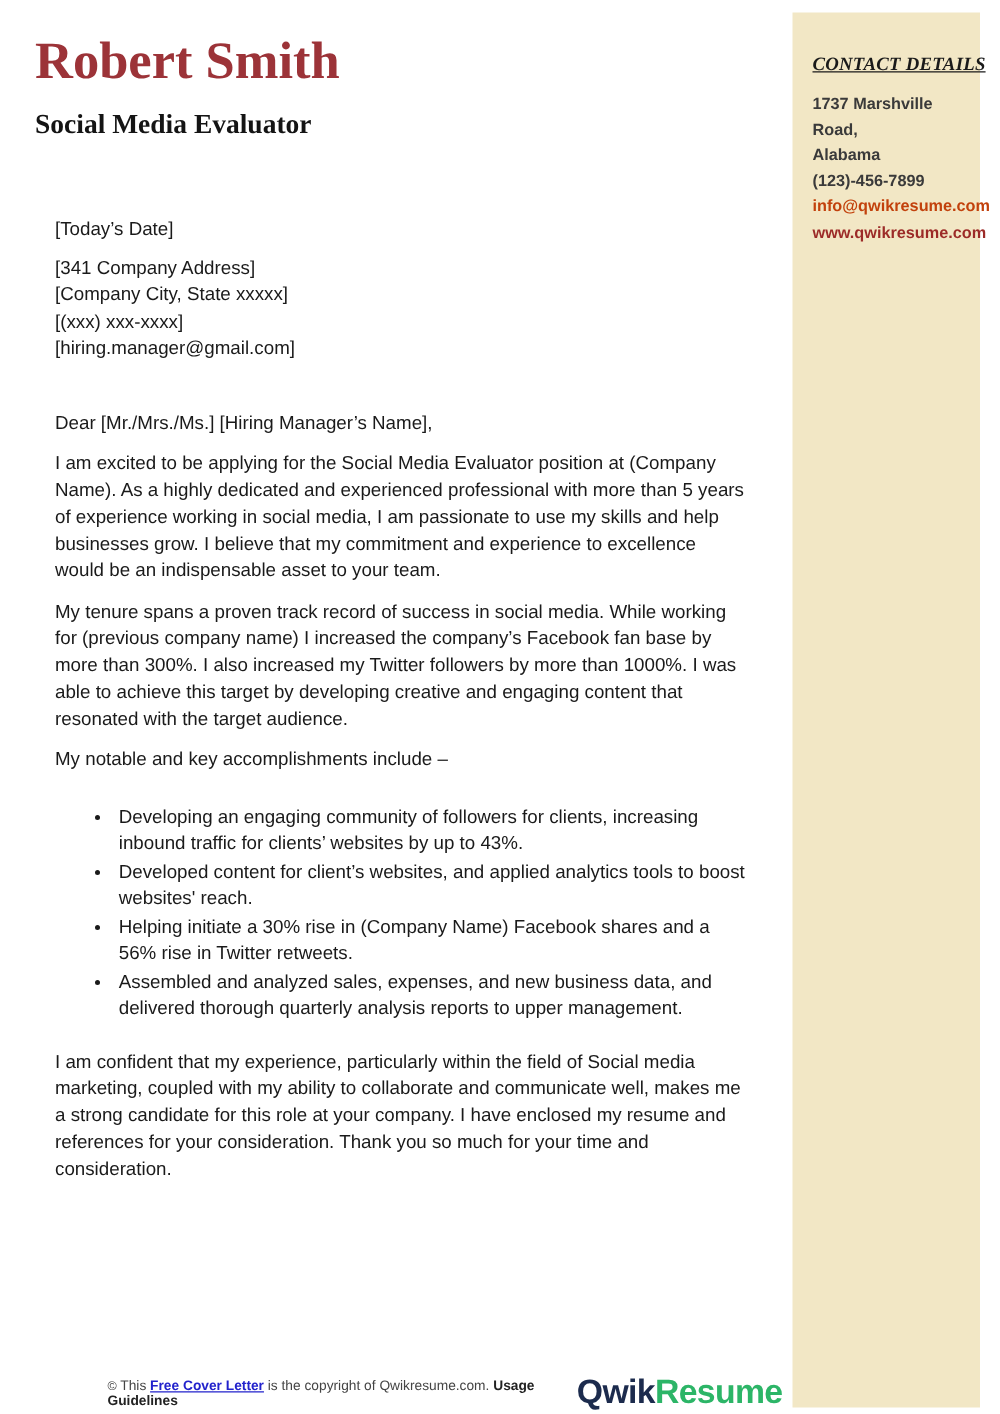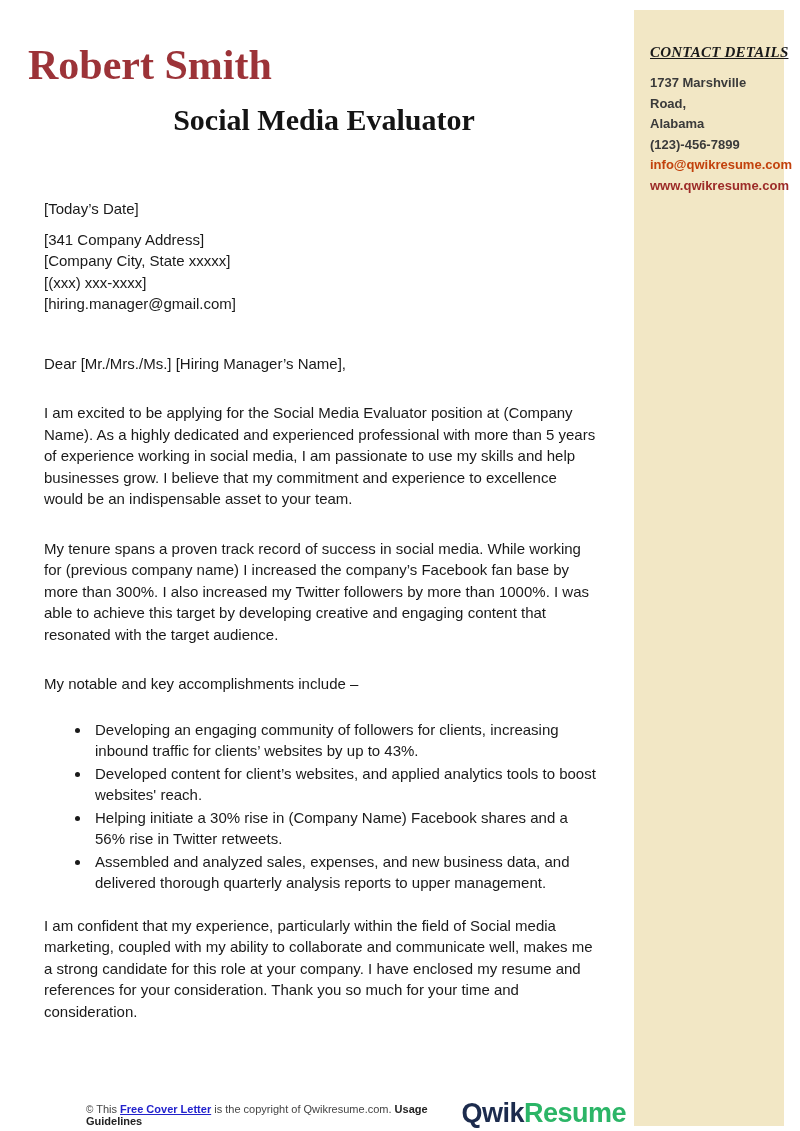--- a/index.html
+++ b/index.html
@@ -21,36 +21,35 @@
     overflow:hidden;
   }
   
   .main{position:absolute;left:28px;top:0;width:592px;}
   .name{
     font-family:"Liberation Serif","DejaVu Serif",serif;
     font-weight:bold;
     font-size:42px;
     line-height:1.05;
     color:var(--accent-red);
-    margin-top:43px;
+    margin-top:27px;
   }
   .job-title{
     font-family:"Liberation Serif","DejaVu Serif",serif;
     font-weight:bold;
-    font-size:30px;
+    font-size:22px;
     line-height:1.1;
     color:#141414;
     margin-top:16px;
-    text-align:center;
   }
   .letter{margin-left:16px;width:552px;font-size:15px;line-height:21.5px;}
   .letter .date{margin-top:62px;}
   .address{margin-top:9px;}
   .salutation{margin-top:38px;}
-  .para{margin-top:28px;}
+  .para{margin-top:11px;}
   .bullets{margin-top:24px;padding-left:47px;list-style:disc;}
   .bullets li{padding-left:4px;margin-bottom:1px;}
   .closing{margin-top:21px;}
   .signoff{margin-top:33px;}
   
   .sidebar{
     position:absolute;
     left:634px;top:10px;
     width:150px;height:1116px;
     background:var(--sidebar-bg);

